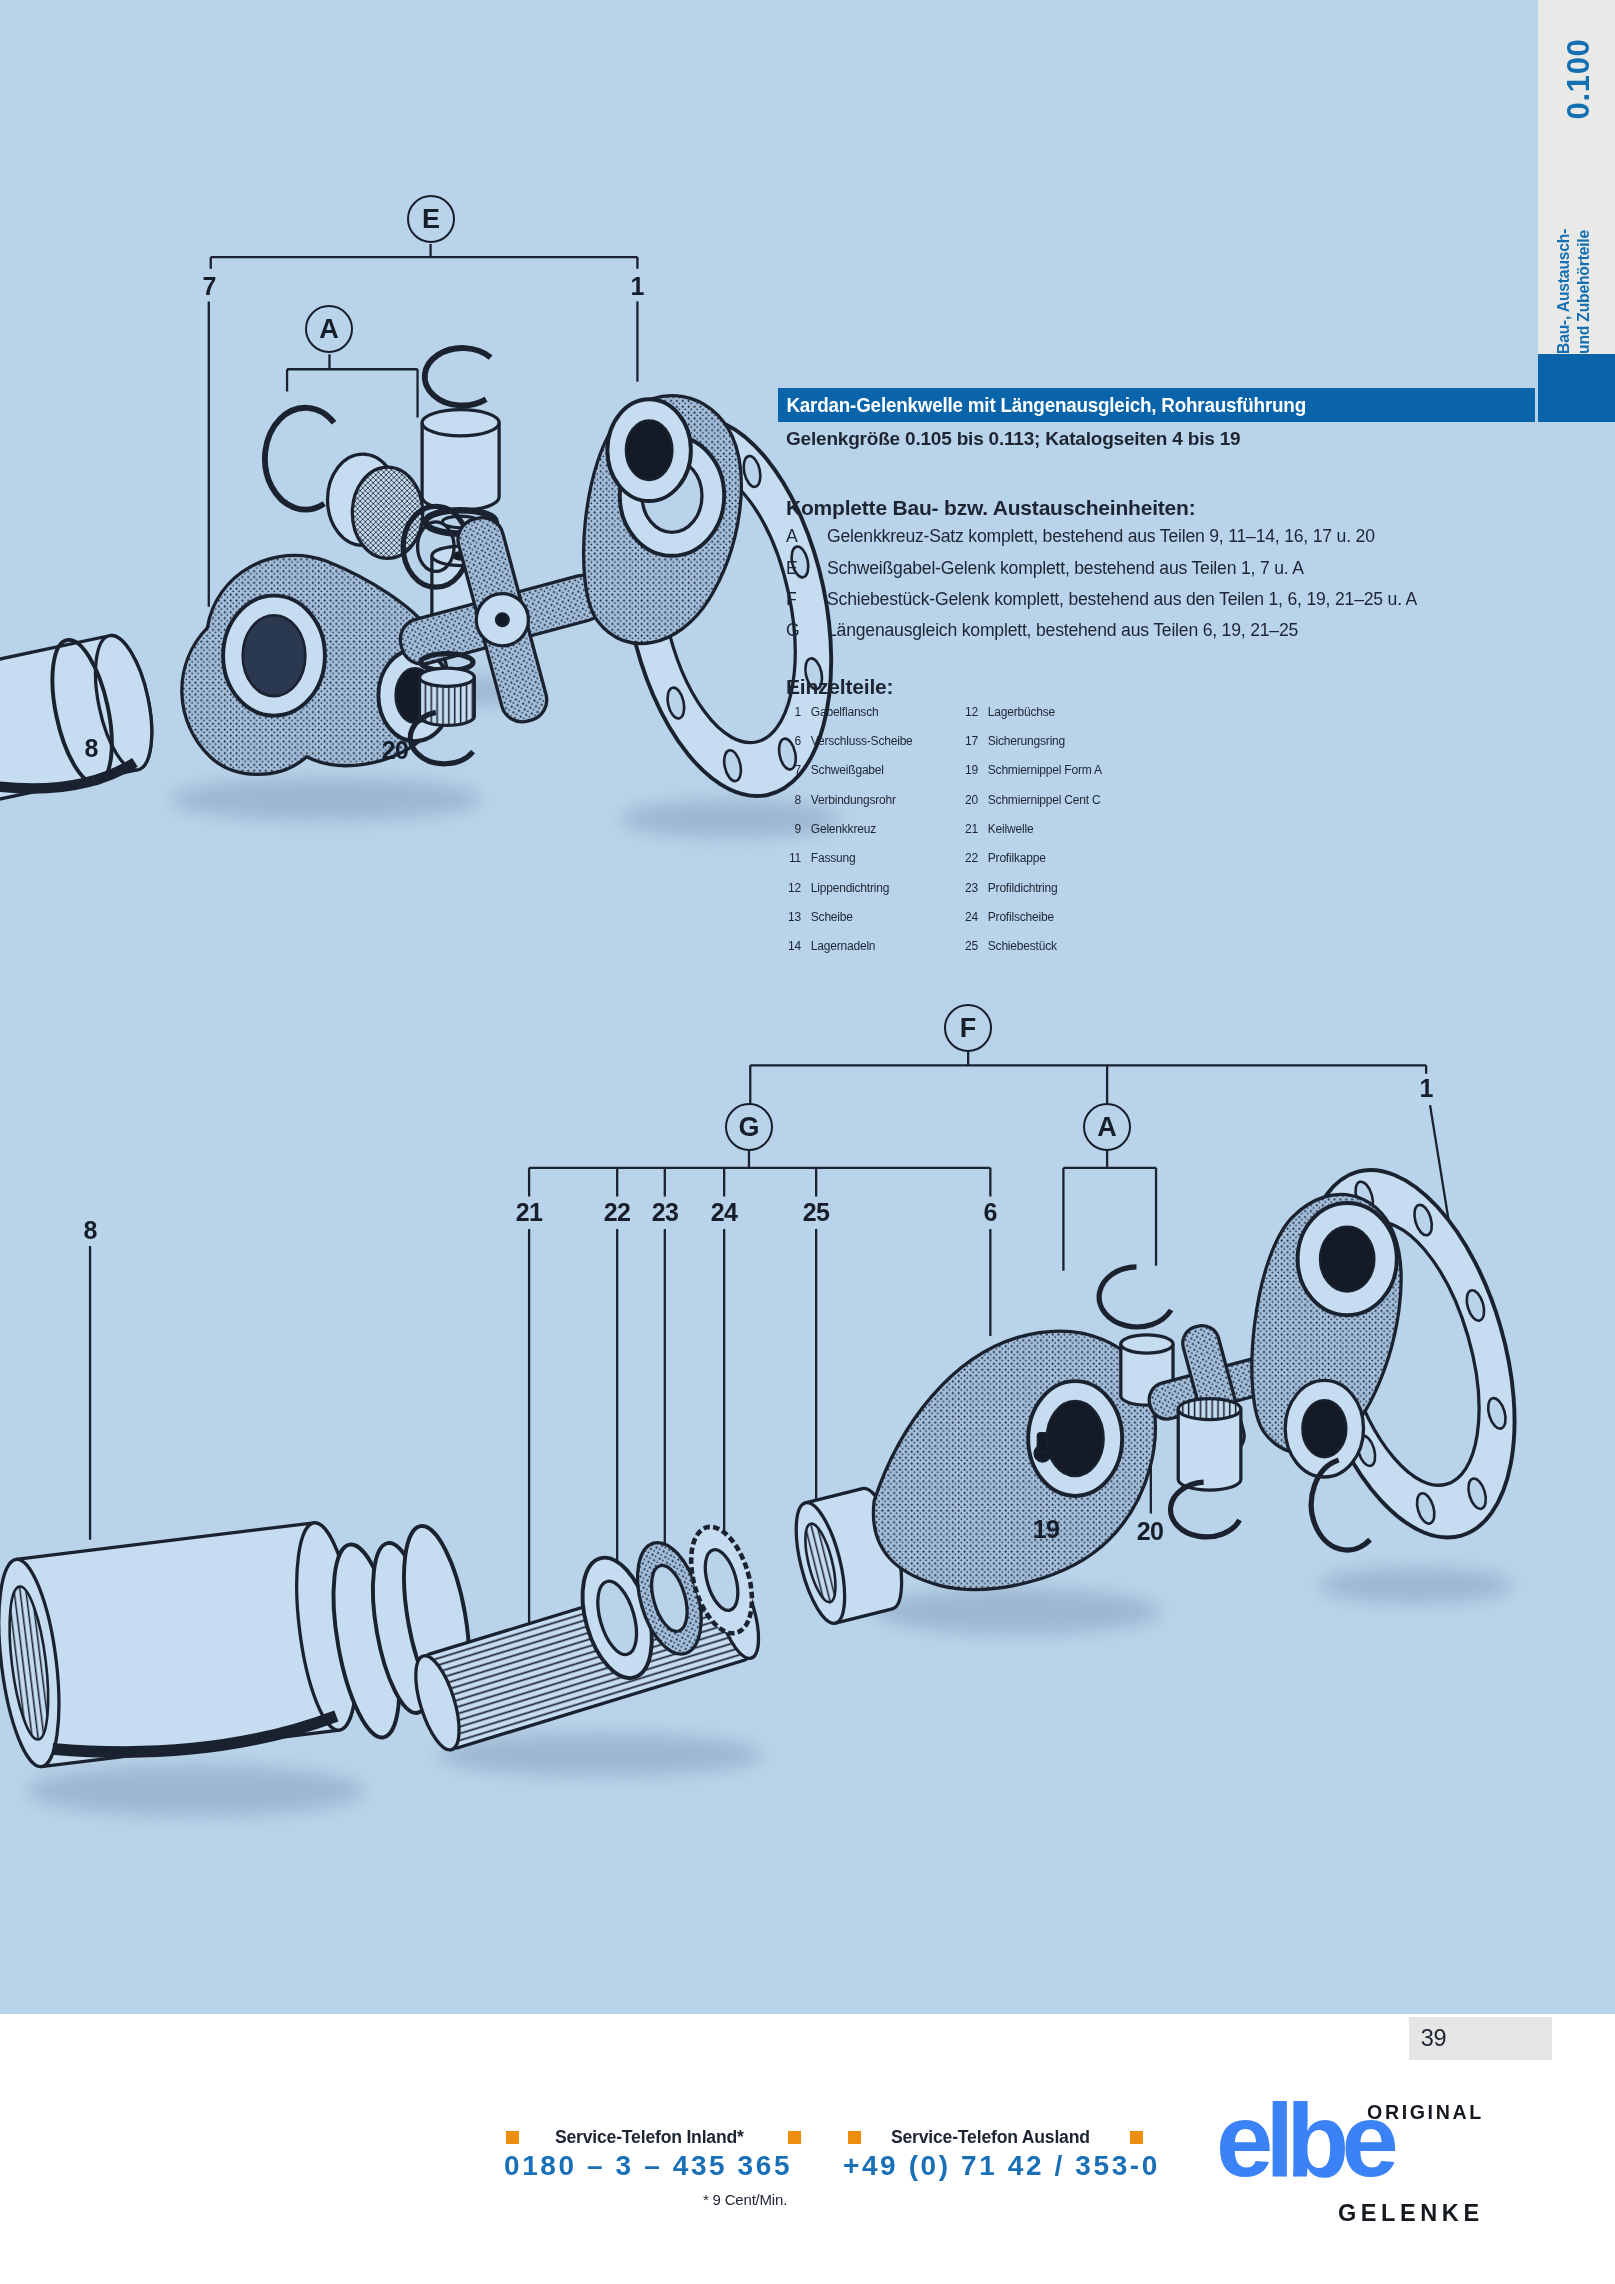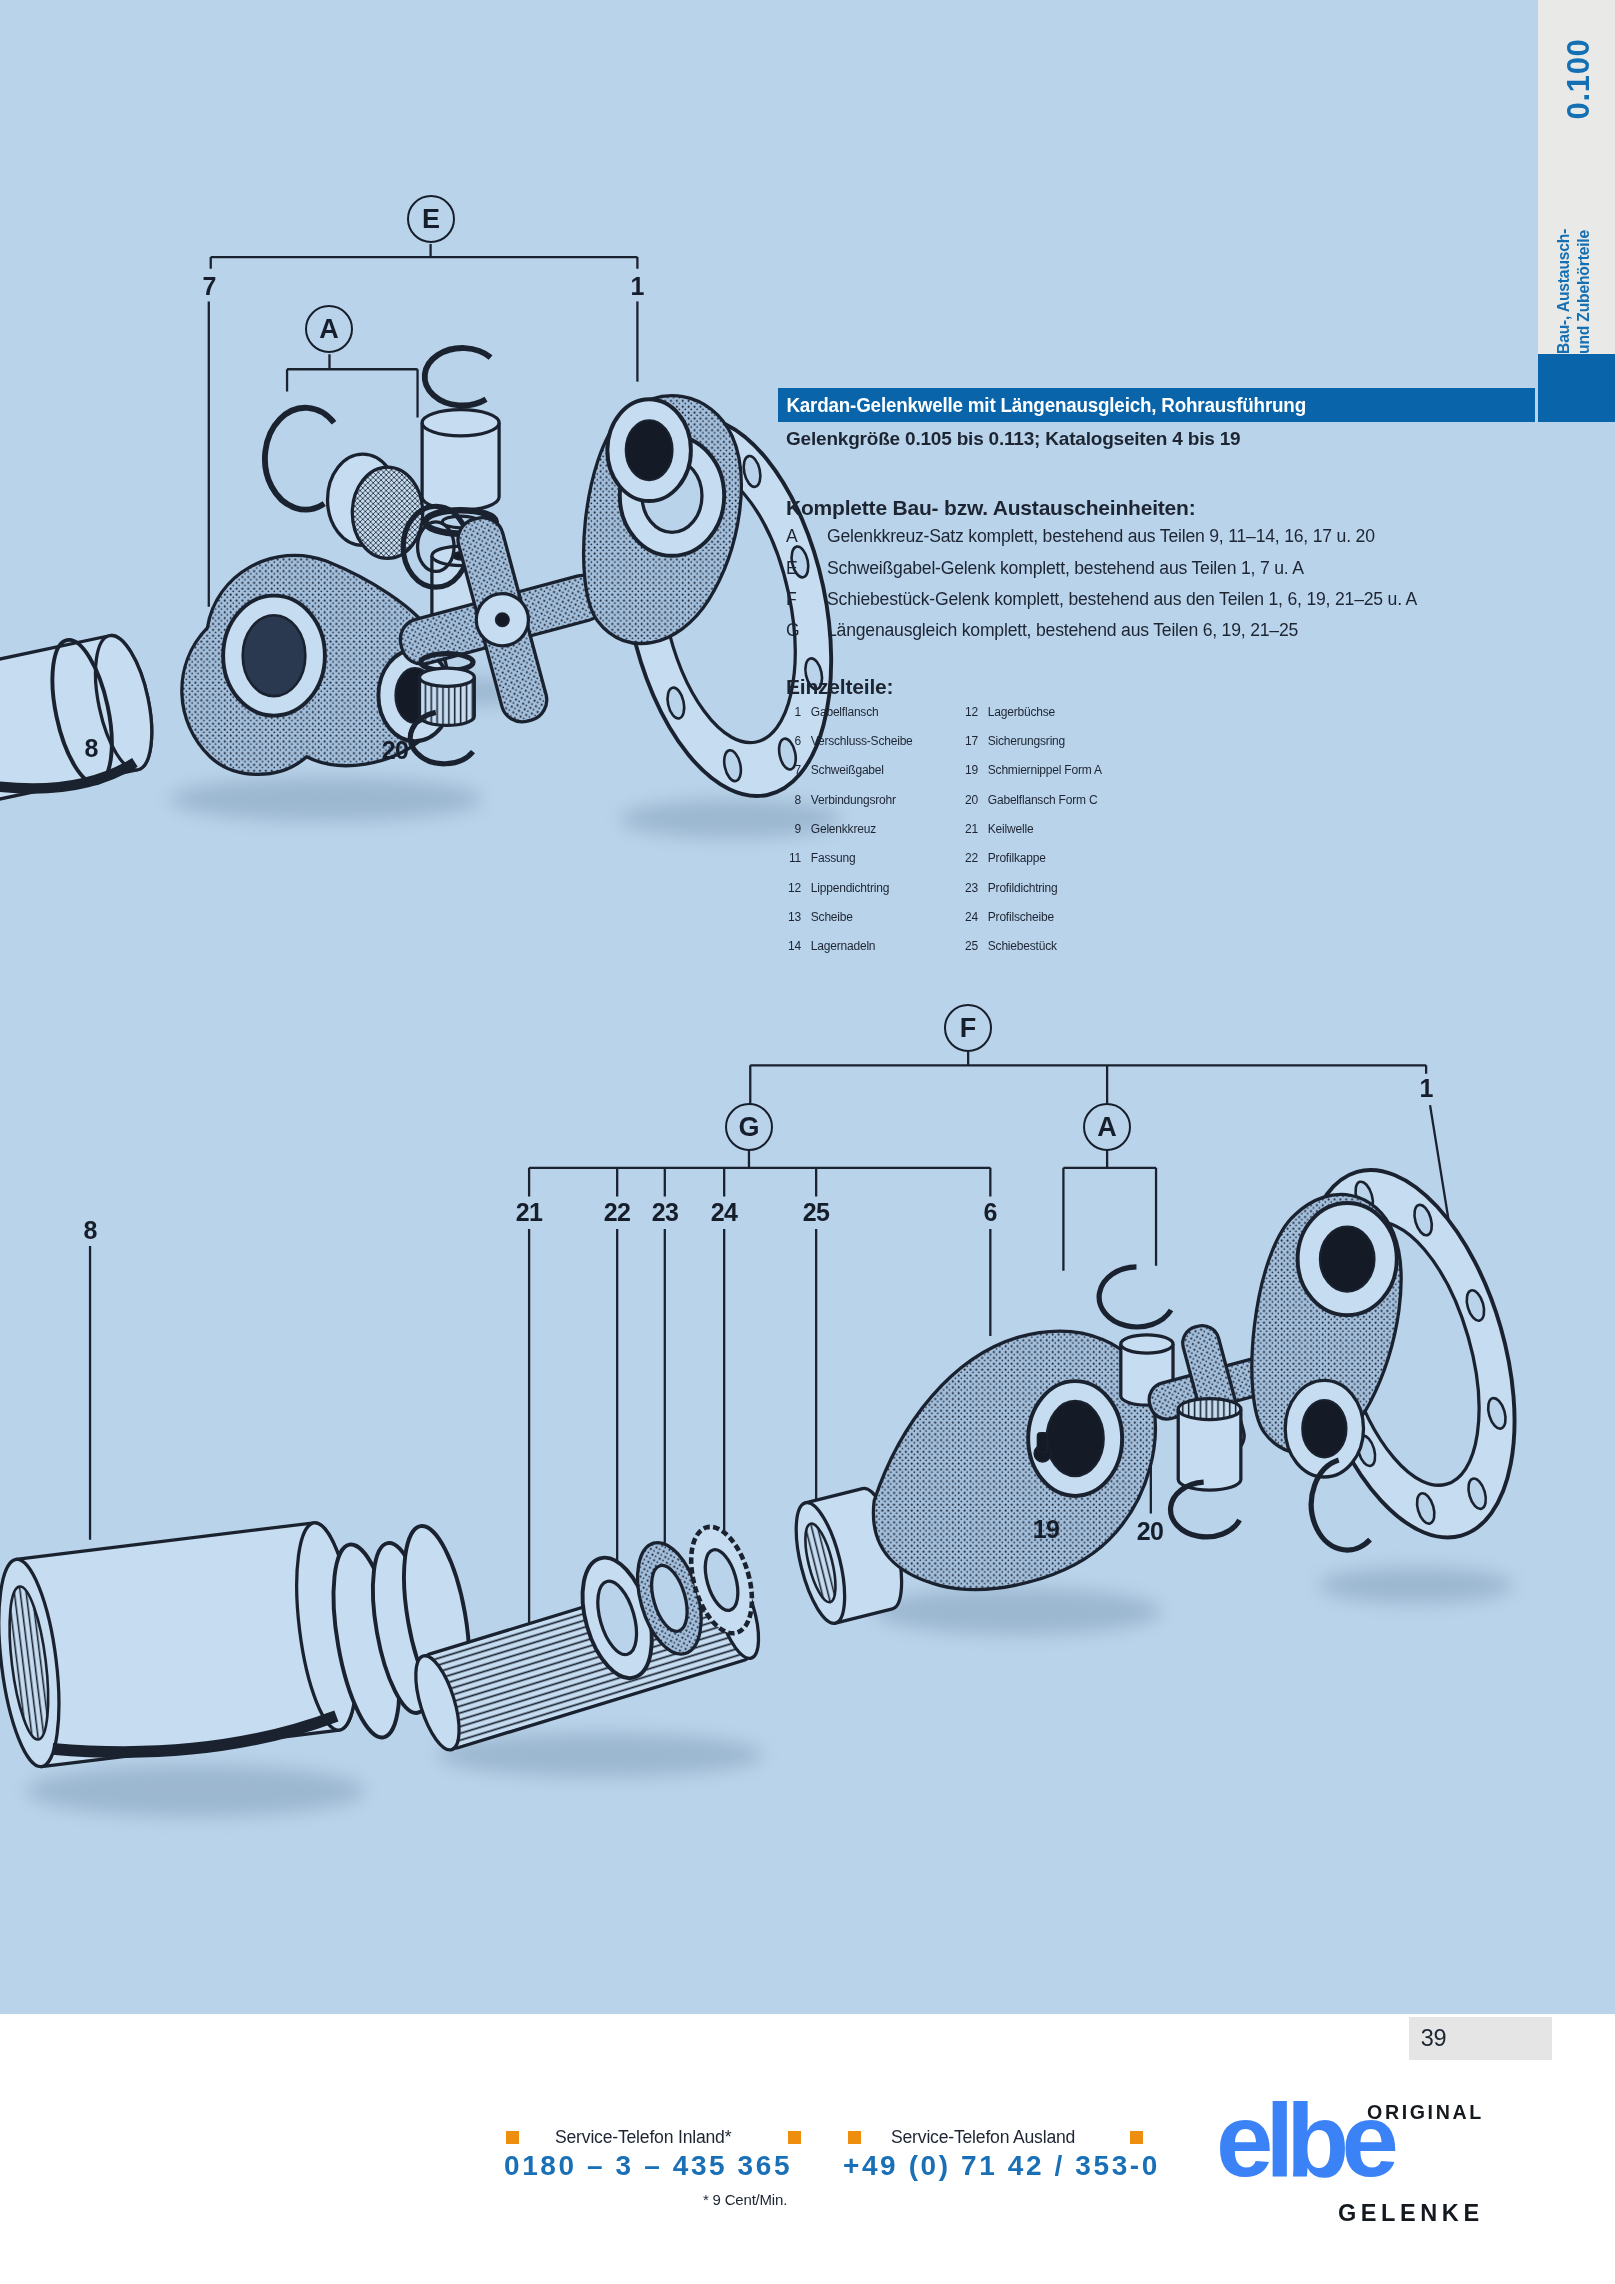--- a/index.html
+++ b/index.html
@@ -24,21 +24,21 @@
   .p-num{display:inline-block;text-align:right;}
   .p-name{margin-left:9.8px;}
   .num-label{position:absolute;transform:translate(-50%,-50%);font-size:25px;font-weight:700;
              color:#171e2b;letter-spacing:-0.7px;}
   .circle-label{position:absolute;width:44px;height:44px;margin-left:-24px;margin-top:-24px;
              border:2.6px solid #171e2b;border-radius:50%;text-align:center;line-height:44px;
              font-size:27px;font-weight:700;color:#171e2b;background:rgba(185,211,234,.55);}
   .pageno-box{left:1409px;top:2017px;width:143px;height:43px;background:#e5e5e5;}
   .pageno-box span{display:block;padding-left:11.7px;line-height:43px;font-size:23.5px;color:#1d2533;}
   .sq{width:13px;height:13px;background:#ee8e0f;}
-  .svc-label{top:2127px;font-size:17.6px;font-weight:normal;color:#1d2533;white-space:nowrap;}
+  .svc-label{top:2127px;font-size:17.6px;font-weight:bold;color:#1d2533;white-space:nowrap;}
   .svc-num{top:2150px;font-size:28px;font-weight:bold;color:#1a70b6;letter-spacing:2.6px;white-space:nowrap;}
   .svc-note{left:703px;top:2191px;font-size:15px;color:#1d2533;}
   .logo{left:1208px;top:2101px;width:277px;height:125px;}
   .logo-top{position:absolute;right:1.3px;top:0;font-size:19.6px;font-weight:bold;color:#14191f;letter-spacing:2.6px;}
   .logo-word{position:absolute;left:8px;top:-11.7px;font-size:103px;line-height:1;font-weight:900;
              color:#3b82f6;letter-spacing:-7.8px;}
   .logo-bot{position:absolute;right:1.3px;top:99px;font-size:23.5px;font-weight:bold;color:#14191f;letter-spacing:4.6px;}
 </style>
 </head>
 <body>
@@ -299,21 +299,21 @@
   <div class="abs p-row" style="left:776px;top:793px"><span class="p-num" style="width:25px">8</span><span class="p-name">Verbindungsrohr</span></div>
   <div class="abs p-row" style="left:776px;top:822px"><span class="p-num" style="width:25px">9</span><span class="p-name">Gelenkkreuz</span></div>
   <div class="abs p-row" style="left:776px;top:851px"><span class="p-num" style="width:25px">11</span><span class="p-name">Fassung</span></div>
   <div class="abs p-row" style="left:776px;top:881px"><span class="p-num" style="width:25px">12</span><span class="p-name">Lippendichtring</span></div>
   <div class="abs p-row" style="left:776px;top:910px"><span class="p-num" style="width:25px">13</span><span class="p-name">Scheibe</span></div>
   <div class="abs p-row" style="left:776px;top:939px"><span class="p-num" style="width:25px">14</span><span class="p-name">Lagernadeln</span></div>
 
   <div class="abs p-row" style="left:930px;top:705px"><span class="p-num" style="width:48px">12</span><span class="p-name">Lagerbüchse</span></div>
   <div class="abs p-row" style="left:930px;top:734px"><span class="p-num" style="width:48px">17</span><span class="p-name">Sicherungsring</span></div>
   <div class="abs p-row" style="left:930px;top:763px"><span class="p-num" style="width:48px">19</span><span class="p-name">Schmiernippel Form A</span></div>
-  <div class="abs p-row" style="left:930px;top:793px"><span class="p-num" style="width:48px">20</span><span class="p-name">Gabelflansch Form C</span></div>
+  <div class="abs p-row" style="left:930px;top:793px"><span class="p-num" style="width:48px">20</span><span class="p-name">Schmiernippel Cent C</span></div>
   <div class="abs p-row" style="left:930px;top:822px"><span class="p-num" style="width:48px">21</span><span class="p-name">Keilwelle</span></div>
   <div class="abs p-row" style="left:930px;top:851px"><span class="p-num" style="width:48px">22</span><span class="p-name">Profilkappe</span></div>
   <div class="abs p-row" style="left:930px;top:881px"><span class="p-num" style="width:48px">23</span><span class="p-name">Profildichtring</span></div>
   <div class="abs p-row" style="left:930px;top:910px"><span class="p-num" style="width:48px">24</span><span class="p-name">Profilscheibe</span></div>
   <div class="abs p-row" style="left:930px;top:939px"><span class="p-num" style="width:48px">25</span><span class="p-name">Schiebestück</span></div>
 
   <div class="abs pageno-box">
     <span>39</span>
   </div>
 

